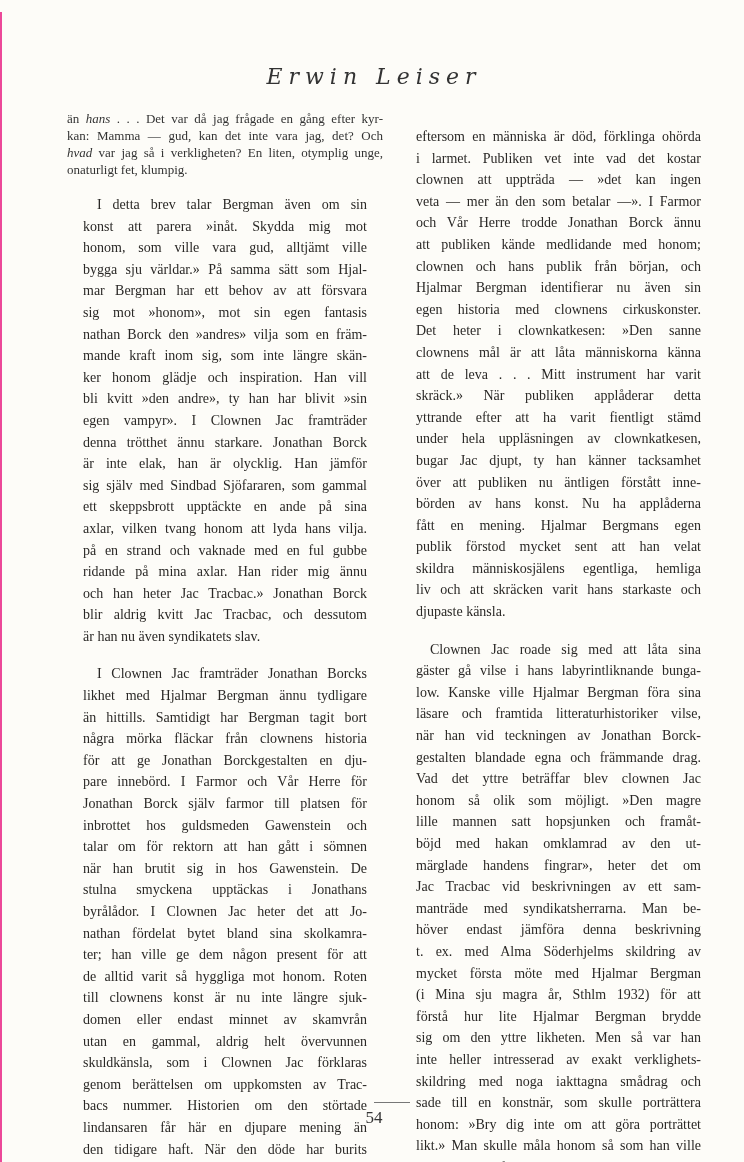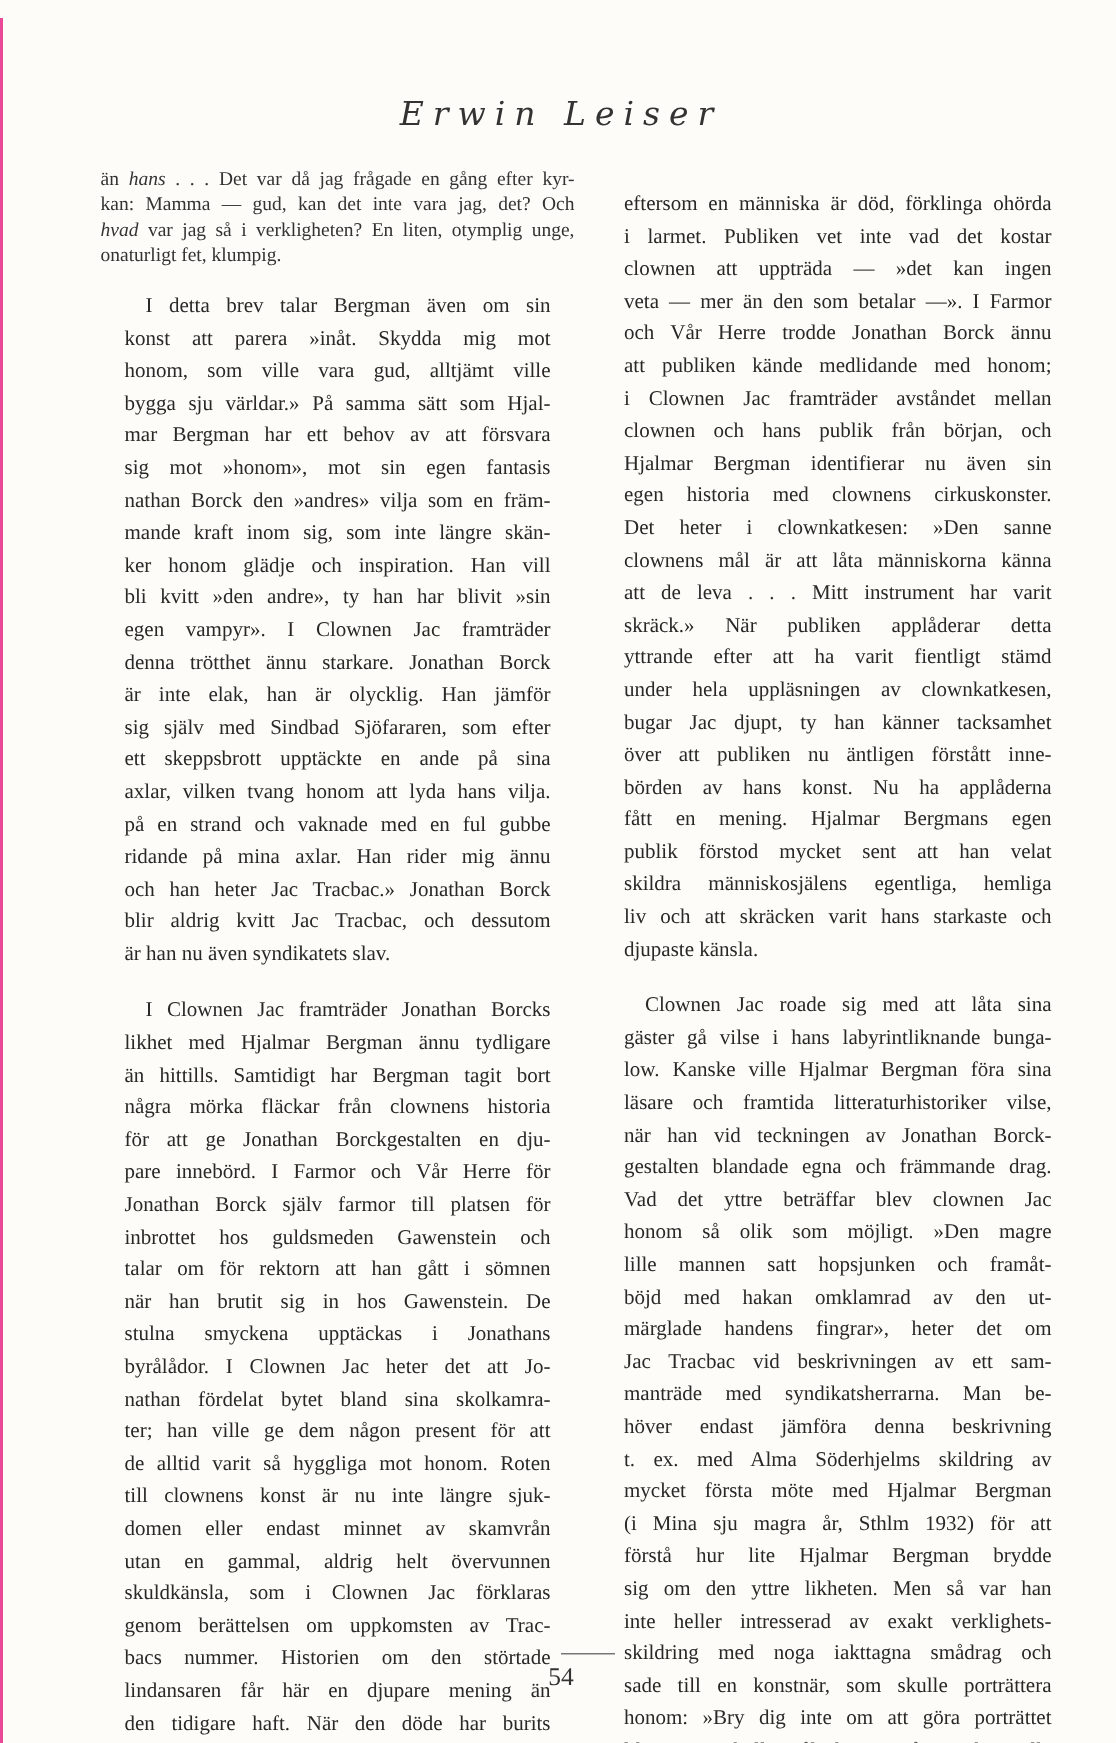--- a/index.html
+++ b/index.html
@@ -99,21 +99,21 @@
           <span class="line">bygga sju världar.» På samma sätt som Hjal-</span>
           <span class="line">mar Bergman har ett behov av att försvara</span>
           <span class="line">sig mot »honom», mot sin egen fantasis</span>
           <span class="line">nathan Borck den »andres» vilja som en främ-</span>
           <span class="line">mande kraft inom sig, som inte längre skän-</span>
           <span class="line">ker honom glädje och inspiration. Han vill</span>
           <span class="line">bli kvitt »den andre», ty han har blivit »sin</span>
           <span class="line">egen vampyr». I Clownen Jac framträder</span>
           <span class="line">denna trötthet ännu starkare. Jonathan Borck</span>
           <span class="line">är inte elak, han är olycklig. Han jämför</span>
-          <span class="line">sig själv med Sindbad Sjöfararen, som efter</span>
+          <span class="line">sig själv med Sindbad Sjöfararen, som gammal</span>
           <span class="line">ett skeppsbrott upptäckte en ande på sina</span>
           <span class="line">axlar, vilken tvang honom att lyda hans vilja.</span>
           <span class="line">på en strand och vaknade med en ful gubbe</span>
           <span class="line">ridande på mina axlar. Han rider mig ännu</span>
           <span class="line">och han heter Jac Tracbac.» Jonathan Borck</span>
           <span class="line">blir aldrig kvitt Jac Tracbac, och dessutom</span>
           <span class="line last">är han nu även syndikatets slav.</span>
         </div>
         <div class="para">
           <span class="line" style="text-indent: 14px;">I Clownen Jac framträder Jonathan Borcks</span>
@@ -145,21 +145,20 @@
 
   <div class="col col-right">
     <div id="right-paras">
         <div class="para">
           <span class="line">eftersom en människa är död, förklinga ohörda</span>
           <span class="line">i larmet. Publiken vet inte vad det kostar</span>
           <span class="line">clownen att uppträda — »det kan ingen</span>
           <span class="line">veta — mer än den som betalar —». I Farmor</span>
           <span class="line">och Vår Herre trodde Jonathan Borck ännu</span>
           <span class="line">att publiken kände medlidande med honom;</span>
-          <span class="line">i Clownen Jac framträder avståndet mellan</span>
           <span class="line">clownen och hans publik från början, och</span>
           <span class="line">Hjalmar Bergman identifierar nu även sin</span>
           <span class="line">egen historia med clownens cirkuskonster.</span>
           <span class="line">Det heter i clownkatkesen: »Den sanne</span>
           <span class="line">clownens mål är att låta människorna känna</span>
           <span class="line">att de leva . . . Mitt instrument har varit</span>
           <span class="line">skräck.» När publiken applåderar detta</span>
           <span class="line">yttrande efter att ha varit fientligt stämd</span>
           <span class="line">under hela uppläsningen av clownkatkesen,</span>
           <span class="line">bugar Jac djupt, ty han känner tacksamhet</span>

